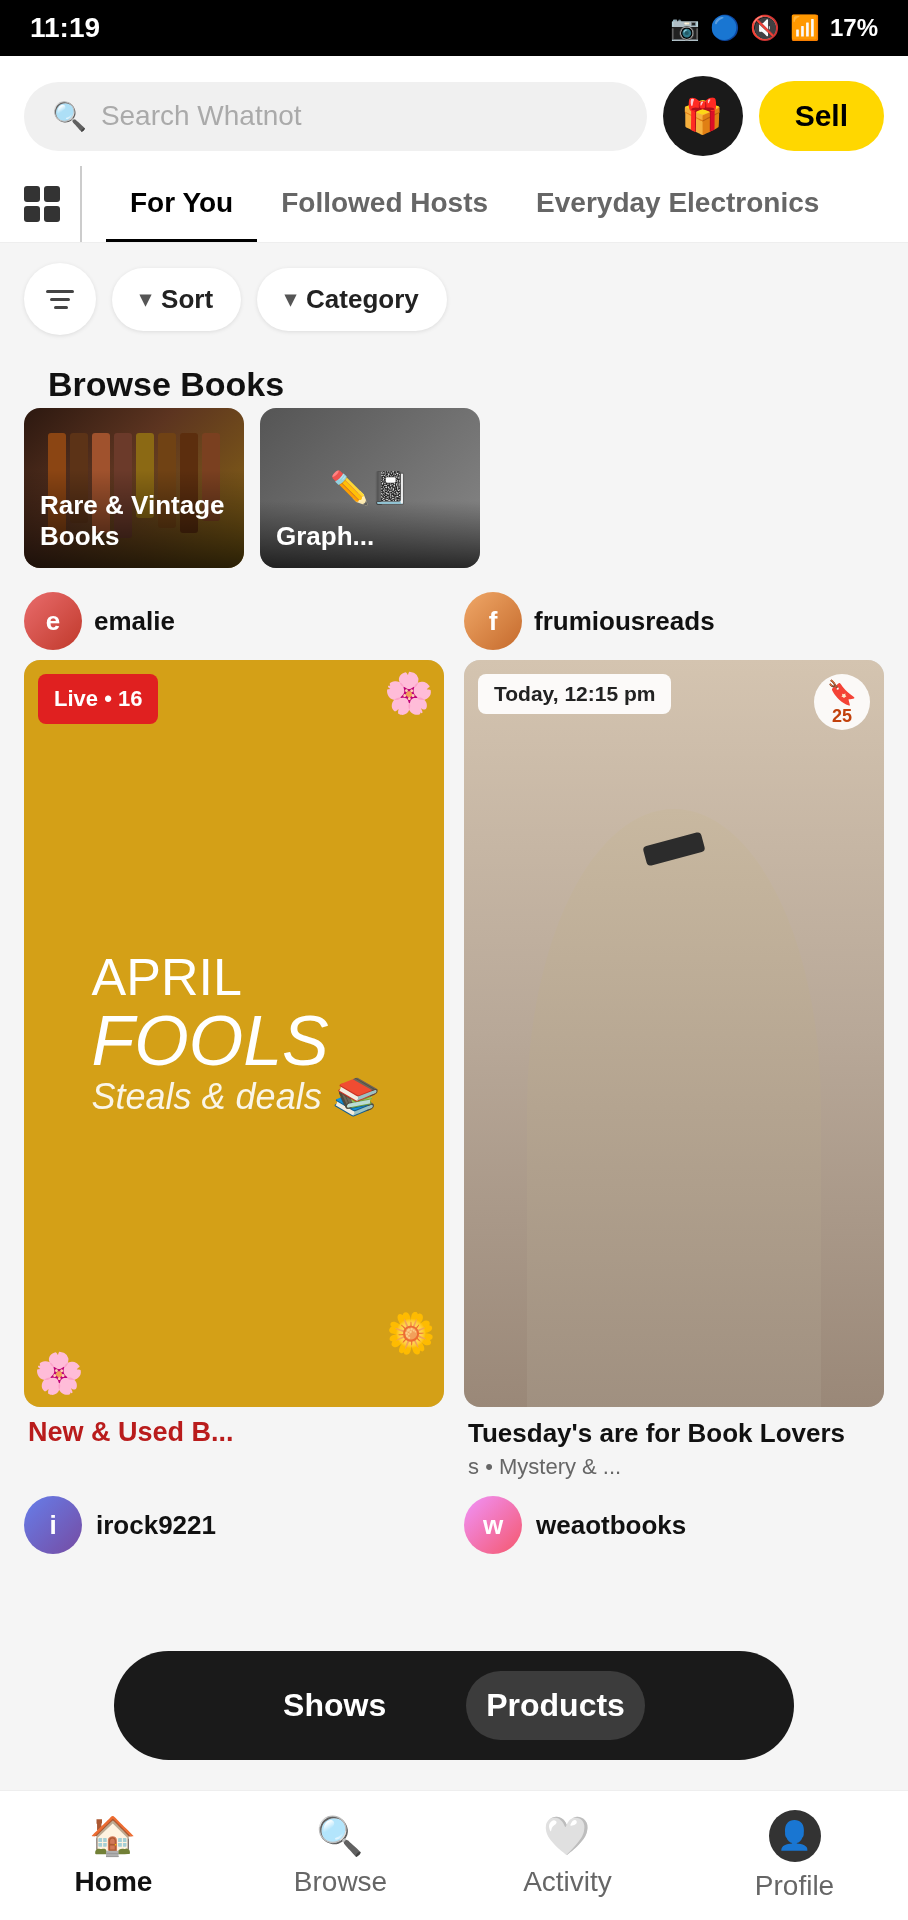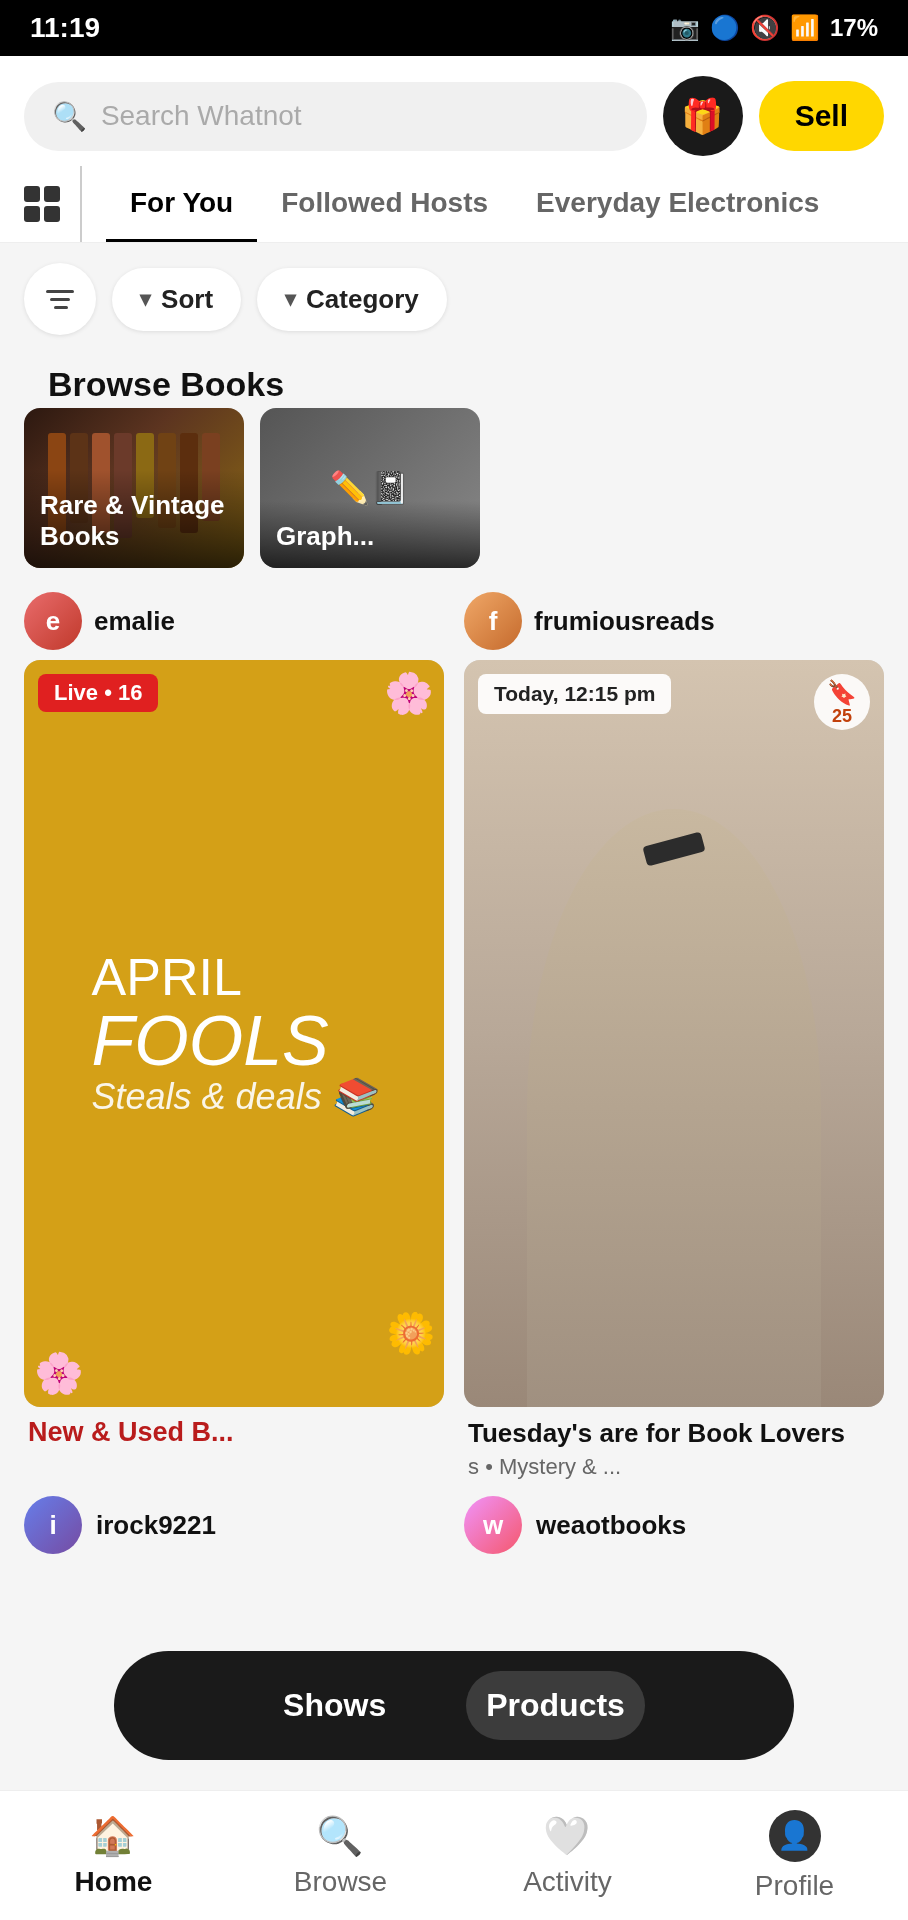--- a/index.html
+++ b/index.html
@@ -282,21 +282,21 @@
       background: #ddd;
     }
     .live-badge {
       position: absolute;
       top: 14px;
       left: 14px;
       background: #e02020;
       color: #fff;
       font-size: 22px;
       font-weight: 700;
-      padding: 6px 16px;
+      padding: 12px 16px;
       border-radius: 8px;
       z-index: 2;
     }
     .schedule-badge {
       position: absolute;
       top: 14px;
       left: 14px;
       background: rgba(255,255,255,0.92);
       color: #222;
       font-size: 21px;

